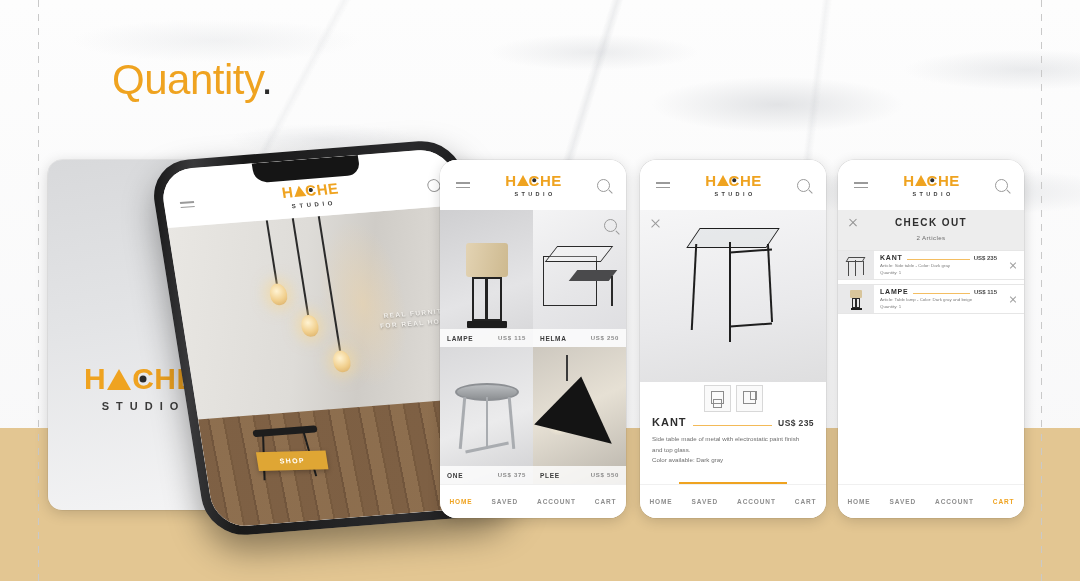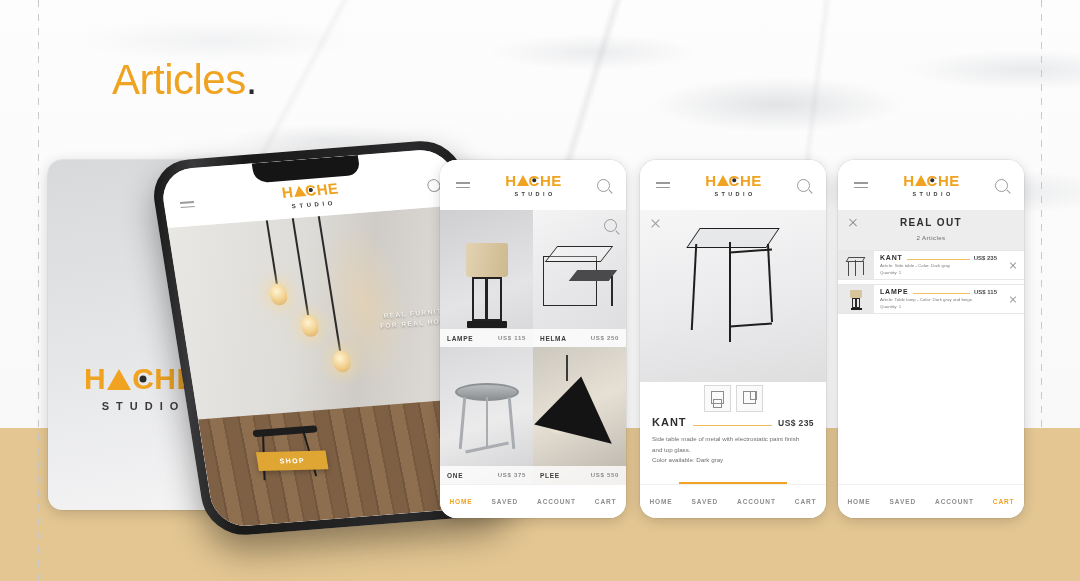--- a/index.html
+++ b/index.html
@@ -323,21 +323,21 @@
   #cart-taxes{ margin-top:4px; font-size:5.6px; color:#7d7d7d; }
 </style>
 </head>
 <body>
 
 <div id="bg-marble"></div>
 <div id="bg-band"></div>
 <div class="guide" id="guide-left"></div>
 <div class="guide" id="guide-right"></div>
 
-<div id="title"><span>Articles</span><span class="dot">.</span></div>
+<div id="title"><span>Quantity</span><span class="dot">.</span></div>
 
 <div class="panel" id="panel-splash">
   <div id="splash-logo">
     <span class="logo">
       <span class="word">
         <span>H</span>
         <span class="tri">
             <i></i>
           </span>
         <span class="cwrap">
@@ -565,21 +565,21 @@
           <span class="cdot" style="left:5.5px;"></span>
         </span>
       </span>
       <span class="sub">STUDIO</span>
     </span>
     <div class="mag"></div>
   </div>
 
   <div id="cart-titlebar">
     <div id="cart-close"></div>
-    <span>REAL OUT</span>
+    <span>CHECK OUT</span>
   </div>
   <div id="cart-count">2 Articles</div>
 
   <div class="cart-row">
     <div class="thumbbox">
       <div class="mini-kant">
         <div class="g"></div>
           <div class="a"></div>
           <div class="b"></div>
           <div class="c"></div>

